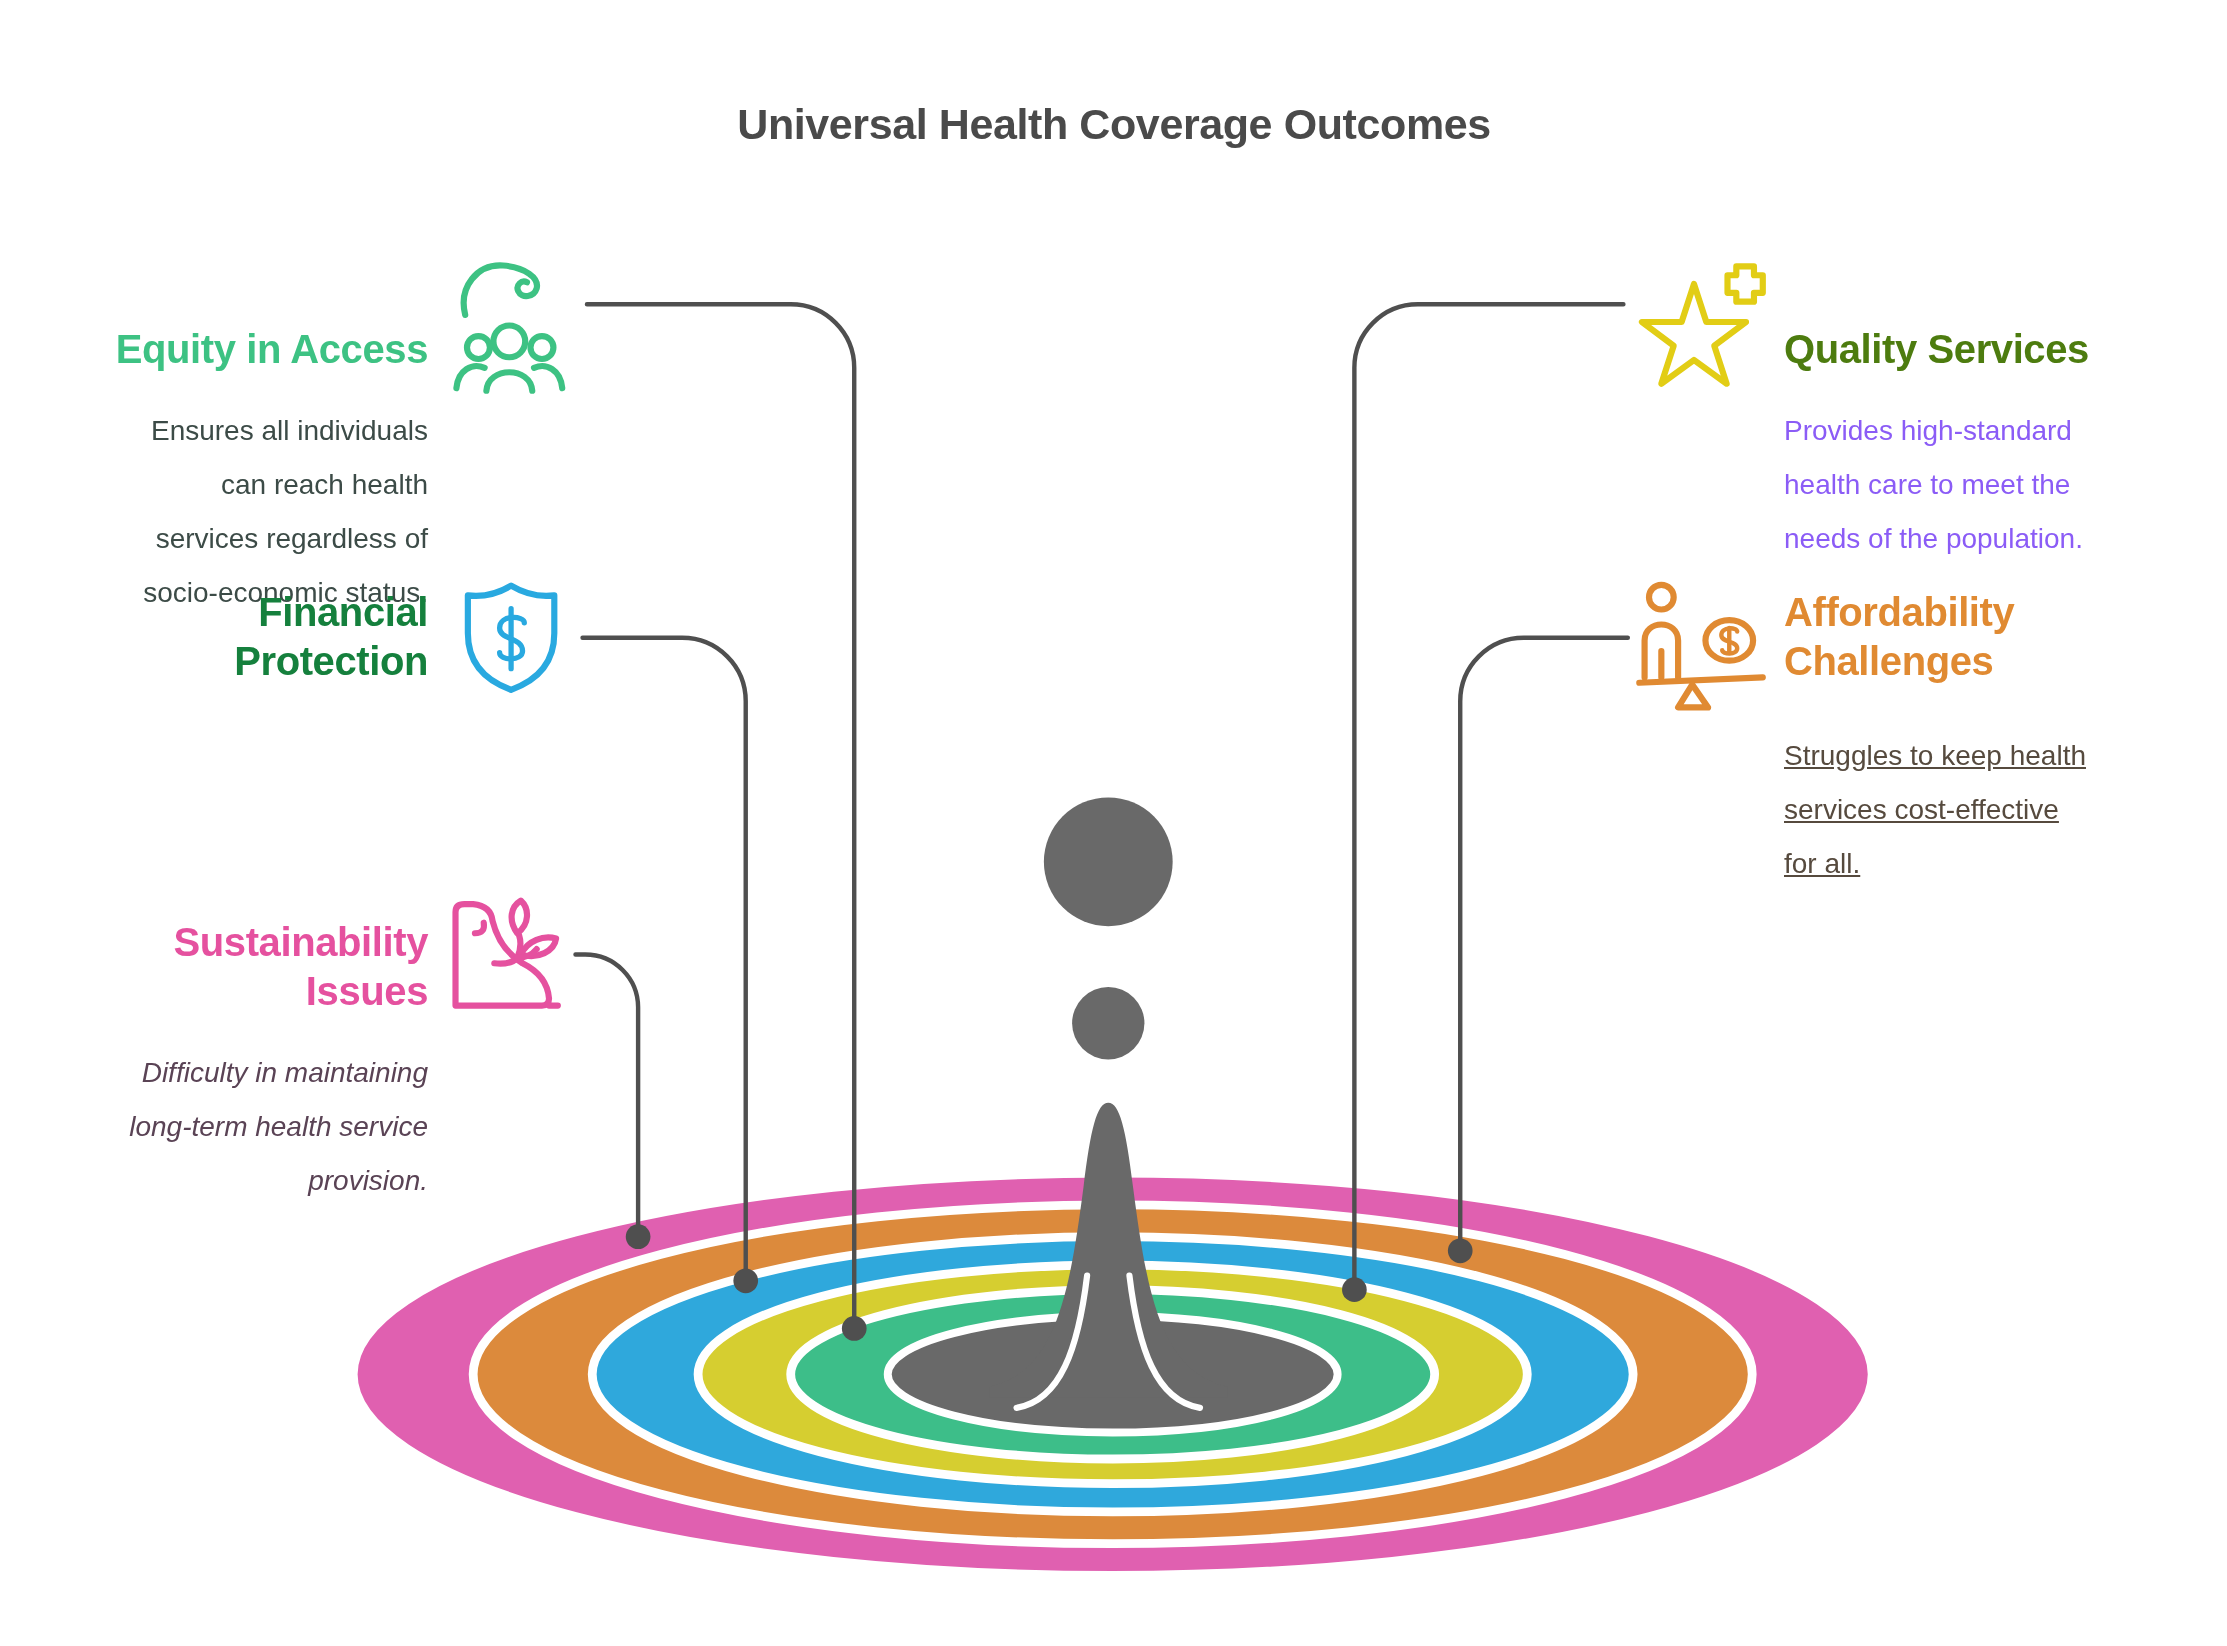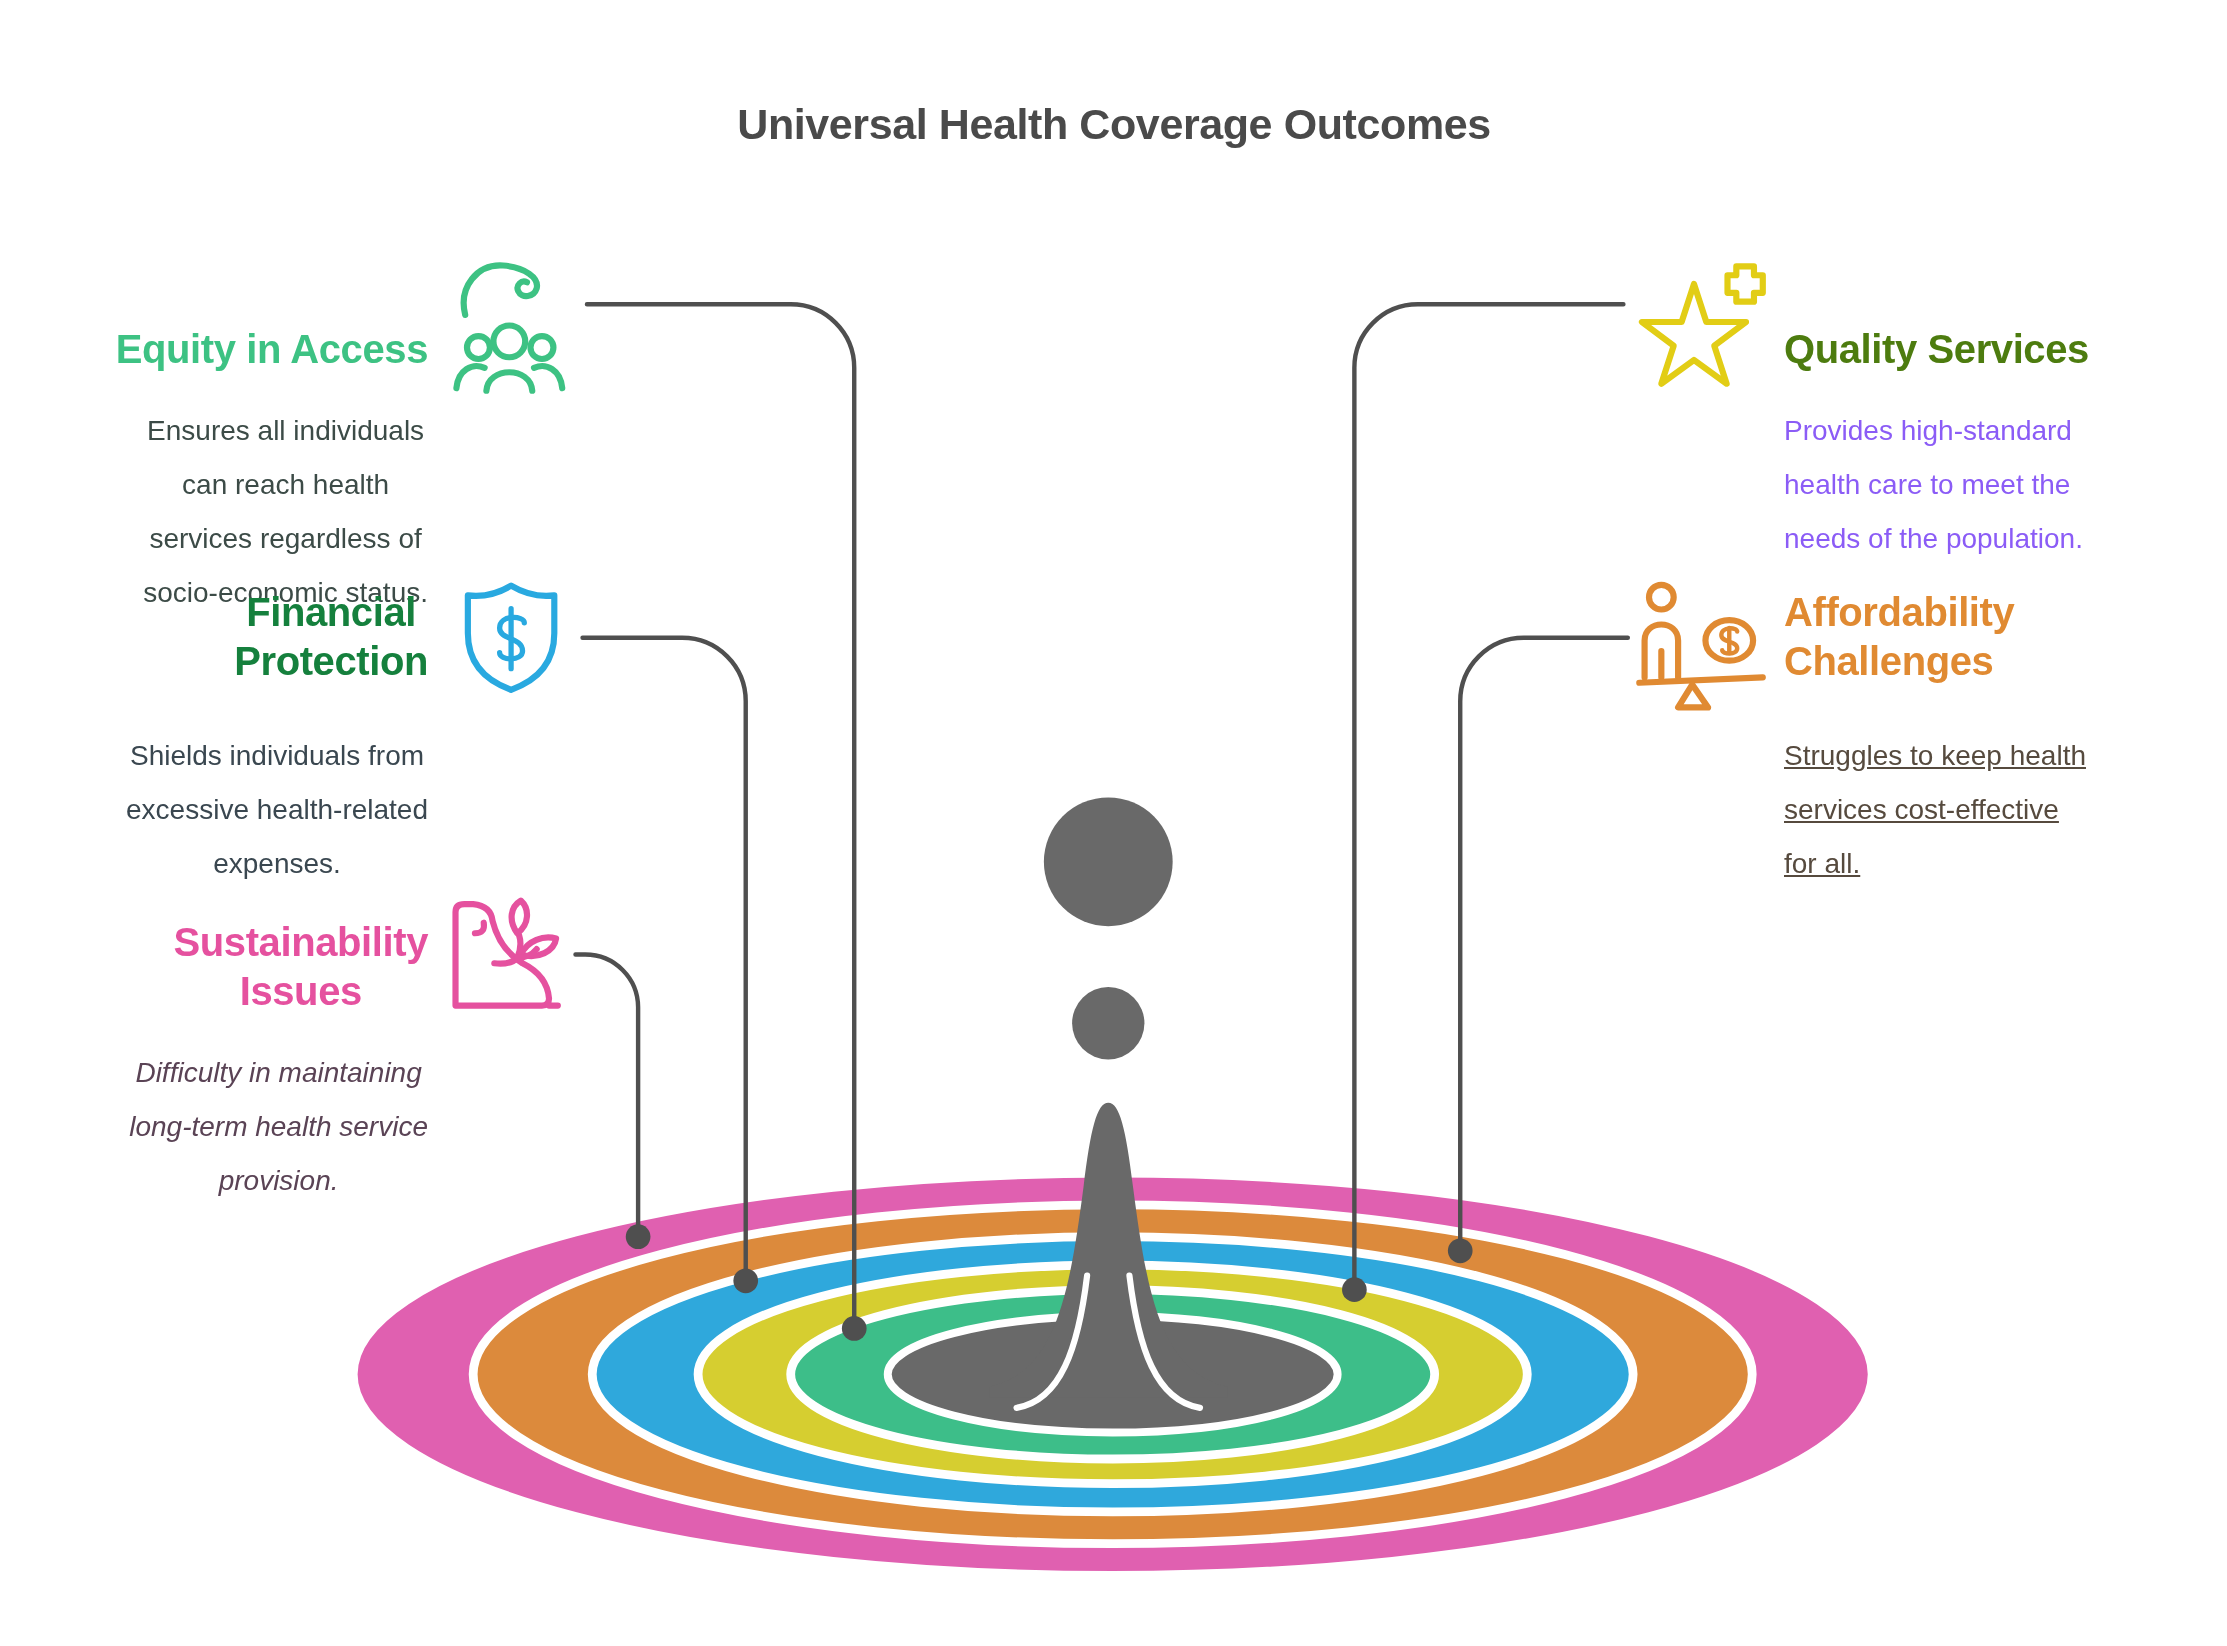--- a/index.html
+++ b/index.html
@@ -14,21 +14,21 @@
     position:absolute;left:0;right:0;top:99px;
     text-align:center;
     font-size:43px;font-weight:bold;letter-spacing:-0.4px;
     color:#4A4A4A;
     margin:1px;
   }
   .scene{position:absolute;left:0;top:0;width:2228px;height:1646px;}
   .tblock{position:absolute;white-space:pre-line;}
   .heading{font-size:40px;font-weight:bold;line-height:49px;letter-spacing:-0.4px;}
   .desc{font-size:28px;line-height:54px;}
-  .left-col{right:1800px;text-align:center;}
+  .left-col{right:1800px;text-align:right;}
   .right-col{left:1784px;text-align:left;}
   .top-equity-h{top:325px;}
   .top-equity-d{top:404px;}
   .top-financial-h{top:588px;}
   .top-financial-d{top:729px;}
   .top-sustain-h{top:918px;}
   .top-sustain-d{top:1046px;}
   .top-quality-h{top:325px;}
   .top-quality-d{top:404px;}
   .top-afford-h{top:588px;}
@@ -124,23 +124,20 @@
   </svg>
 
   <div class="tblock heading left-col top-equity-h" style="color: rgb(61, 194, 131);">Equity in Access</div>
   <div class="tblock desc c-equity-d left-col top-equity-d">Ensures all individuals
 can reach health
 services regardless of
 socio-economic status.</div>
 
   <div class="tblock heading left-col top-financial-h" style="color: #15803d;">Financial
 Protection</div>
-  <div class="tblock desc c-financial-d left-col top-financial-d">Shields individuals from
-excessive health-related
-expenses.</div>
 
   <div class="tblock heading left-col top-sustain-h" style="color: rgb(229, 81, 159);">Sustainability
 Issues</div>
   <div class="tblock desc c-sustain-d left-col top-sustain-d">Difficulty in maintaining
 long-term health service
 provision.</div>
 
   <div class="tblock heading right-col top-quality-h" style="color: #4d7c0f;">Quality Services</div>
   <div class="tblock desc c-quality-d right-col top-quality-d">Provides high-standard
 health care to meet the

